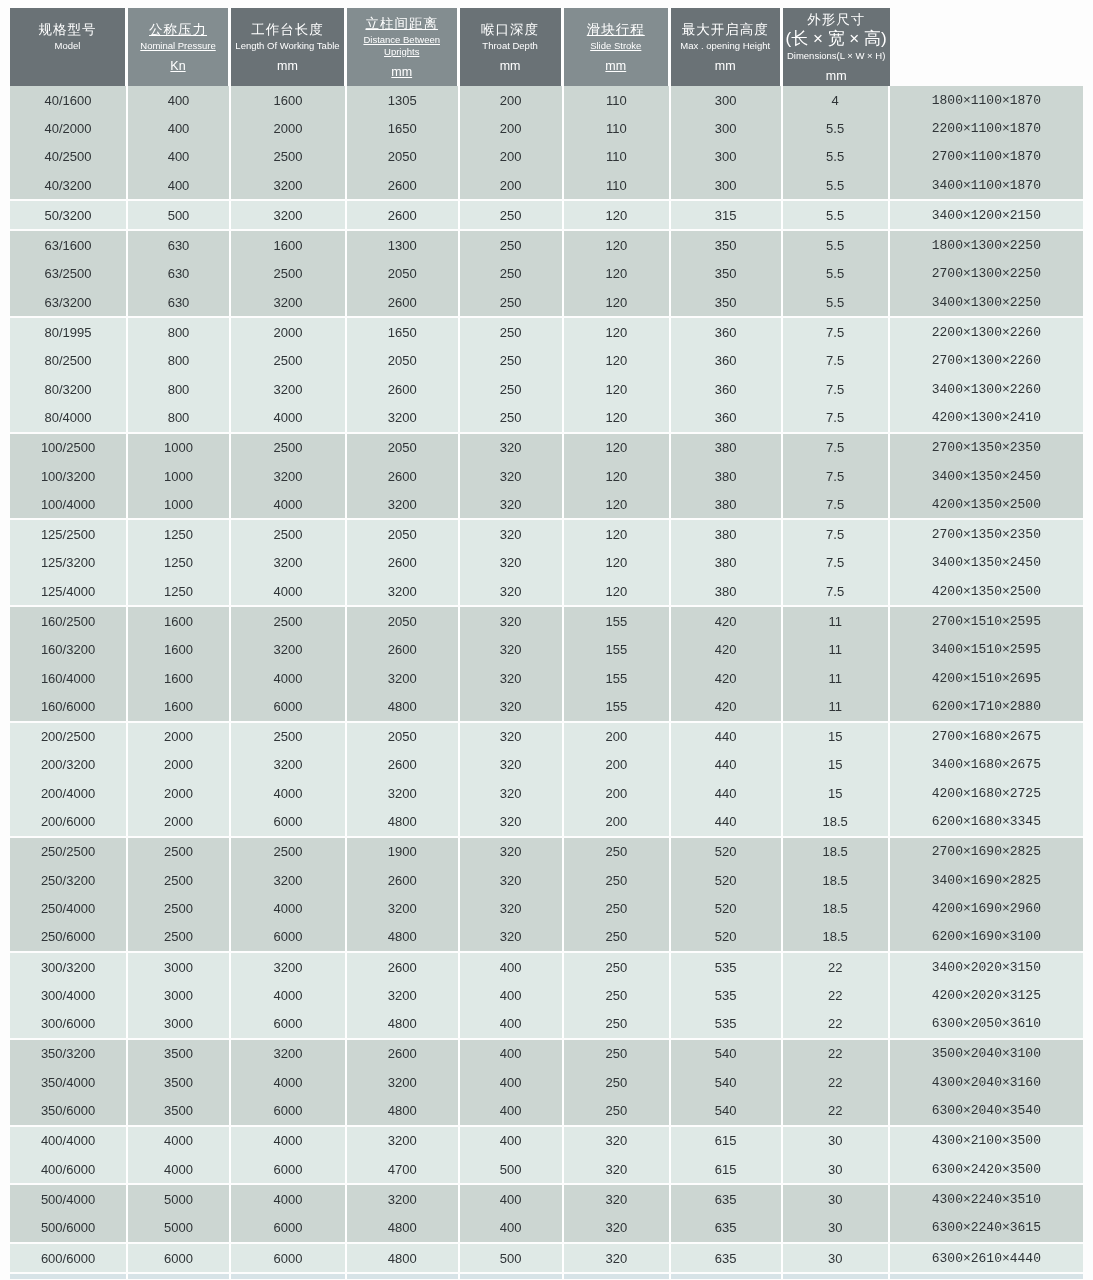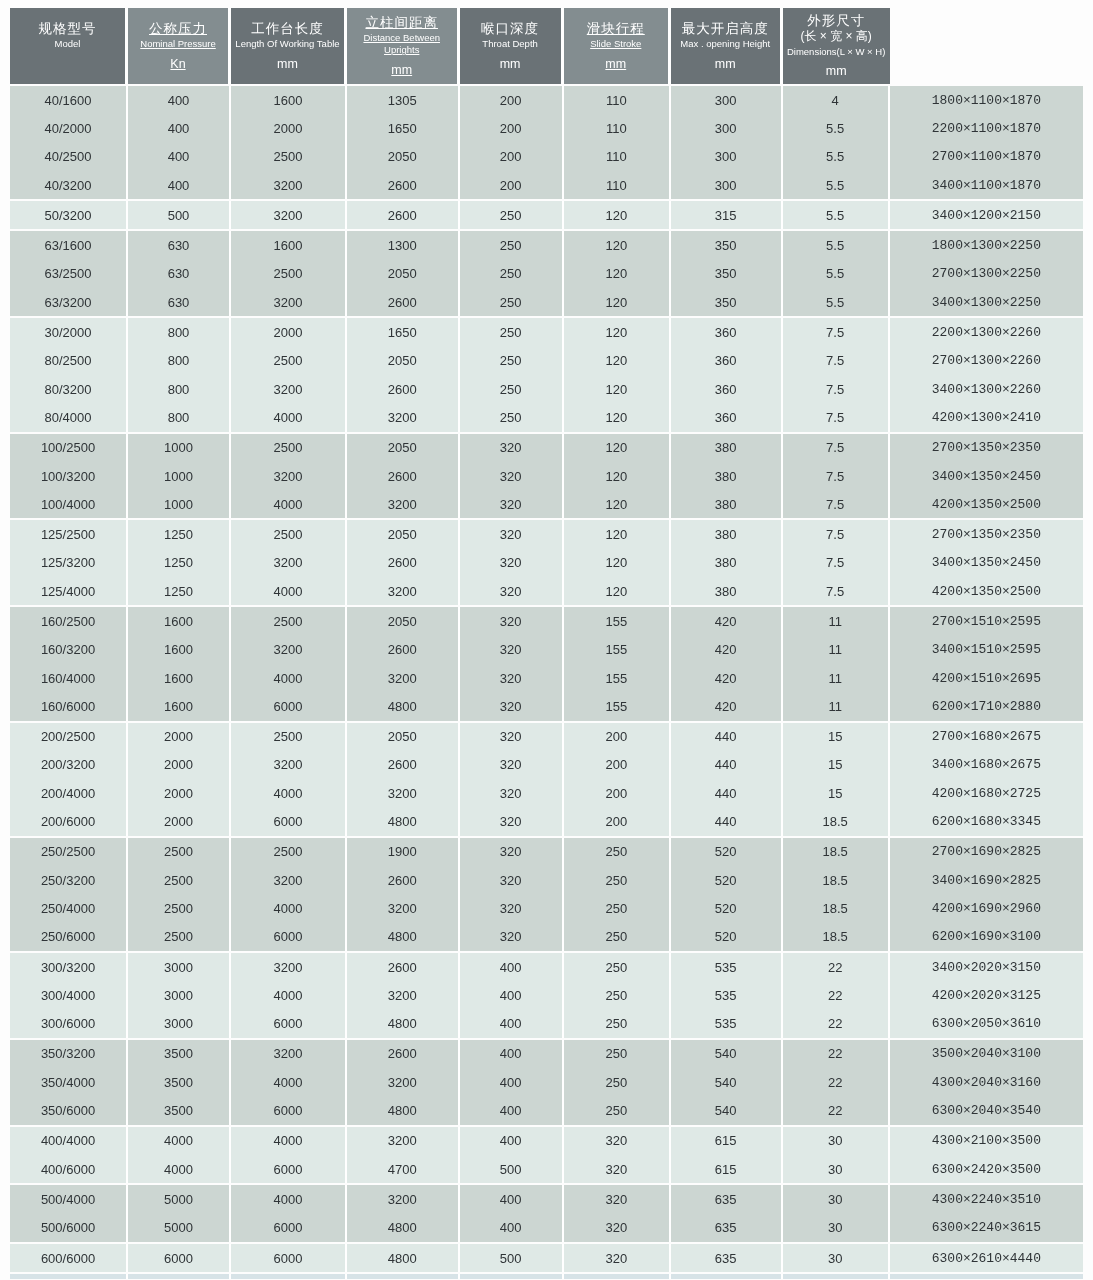--- a/index.html
+++ b/index.html
@@ -36,21 +36,21 @@
     justify-content: center;
     text-align: center;
     padding: 4px 2px;
     border-right: 3px solid var(--sep);
     line-height: 1.15;
   }
   .hdr:last-child { border-right: none; }
   .hdr.dark  { background: var(--header-dark); }
   .hdr.light { background: var(--header-light); text-decoration: underline; }
   .hdr .zh  { font-size: 13.5px; letter-spacing: 1px; }
-  .hdr .zh2 { font-size: 12px; margin-top: 1px; }
+  .hdr .zh2 { font-size: 17px; margin-top: 1px; }
   .hdr .en  { font-size: 9.5px; margin-top: 2px; line-height: 1.25; }
   .hdr .unit { font-size: 12.5px; margin-top: 7px; min-height: 14px; }
 
   .group { margin-bottom: 2px; }
   .group:last-child { margin-bottom: 0; }
   .group.band-dark  .cell { background: var(--band-dark); }
   .group.band-light .cell { background: var(--band-light); }
 
   .row {
     display: grid;
@@ -220,21 +220,21 @@
             <div class="cell">2600</div>
             <div class="cell">250</div>
             <div class="cell">120</div>
             <div class="cell">350</div>
             <div class="cell">5.5</div>
             <div class="cell">3400×1300×2250</div>
           </div>
         </div>
         <div class="group band-light">
           <div class="row">
-            <div class="cell">30/2000</div>
+            <div class="cell">80/1995</div>
             <div class="cell">800</div>
             <div class="cell">2000</div>
             <div class="cell">1650</div>
             <div class="cell">250</div>
             <div class="cell">120</div>
             <div class="cell">360</div>
             <div class="cell">7.5</div>
             <div class="cell">2200×1300×2260</div>
           </div>
           <div class="row">

